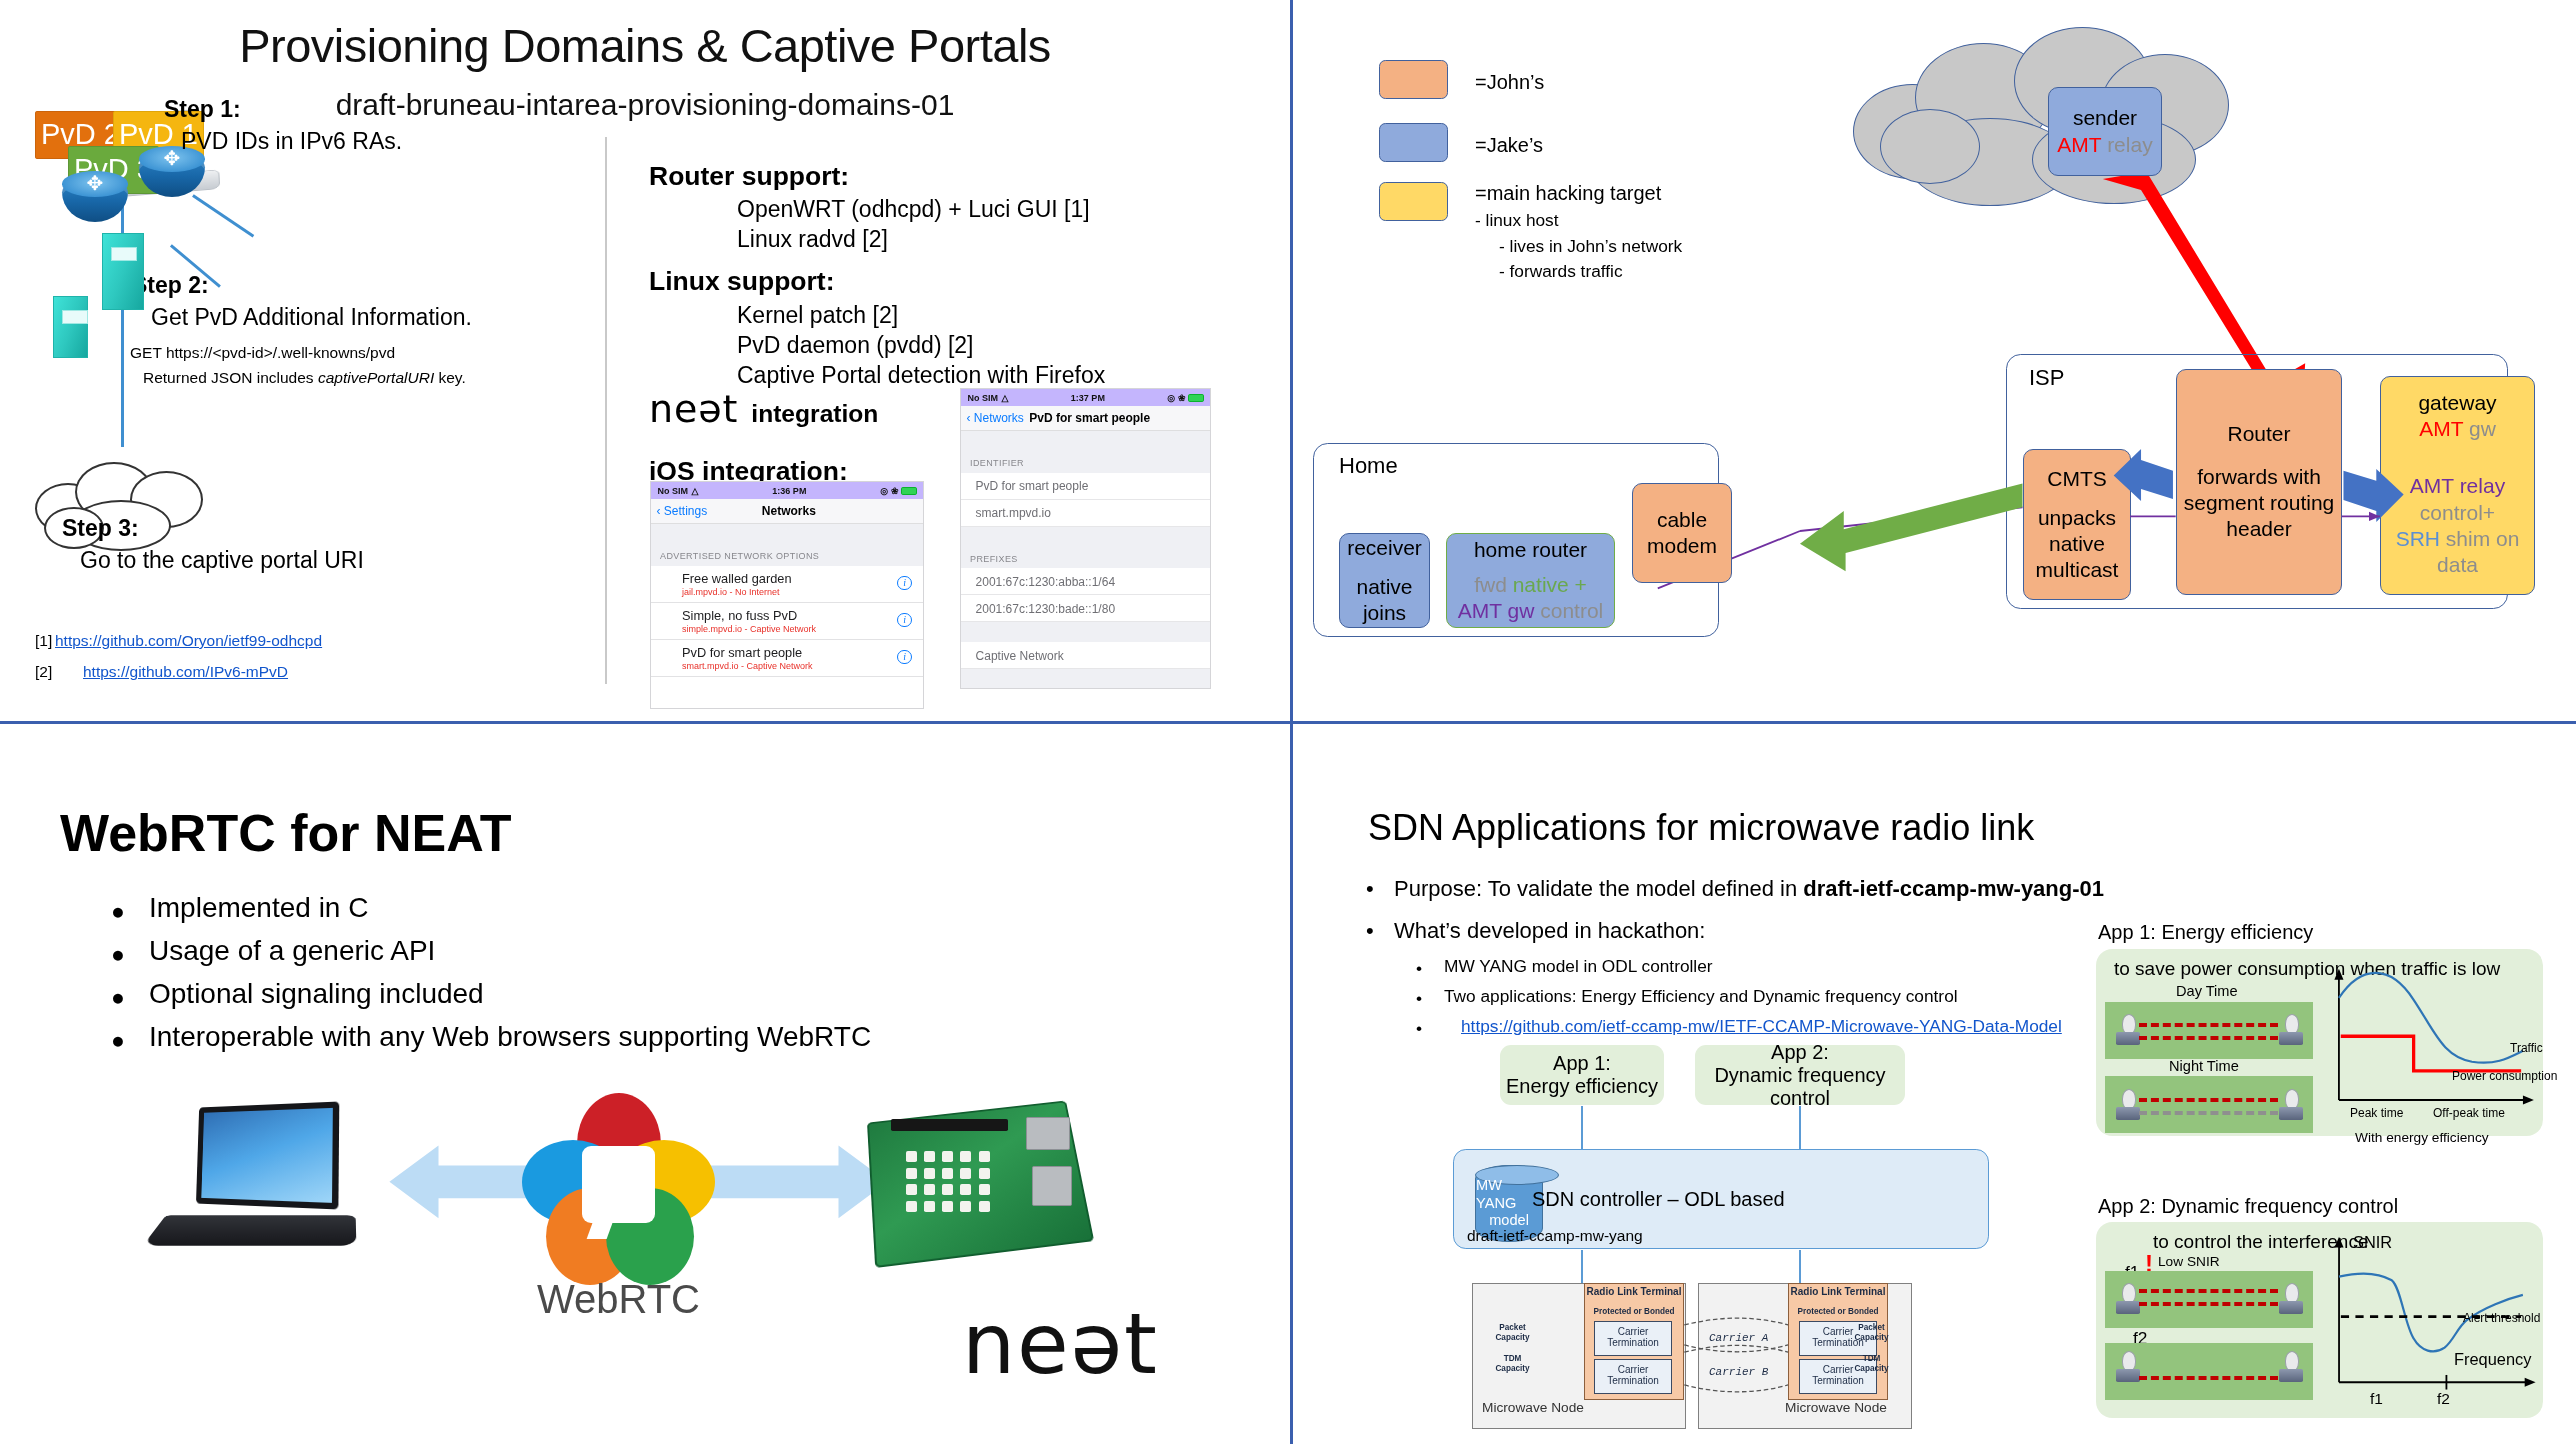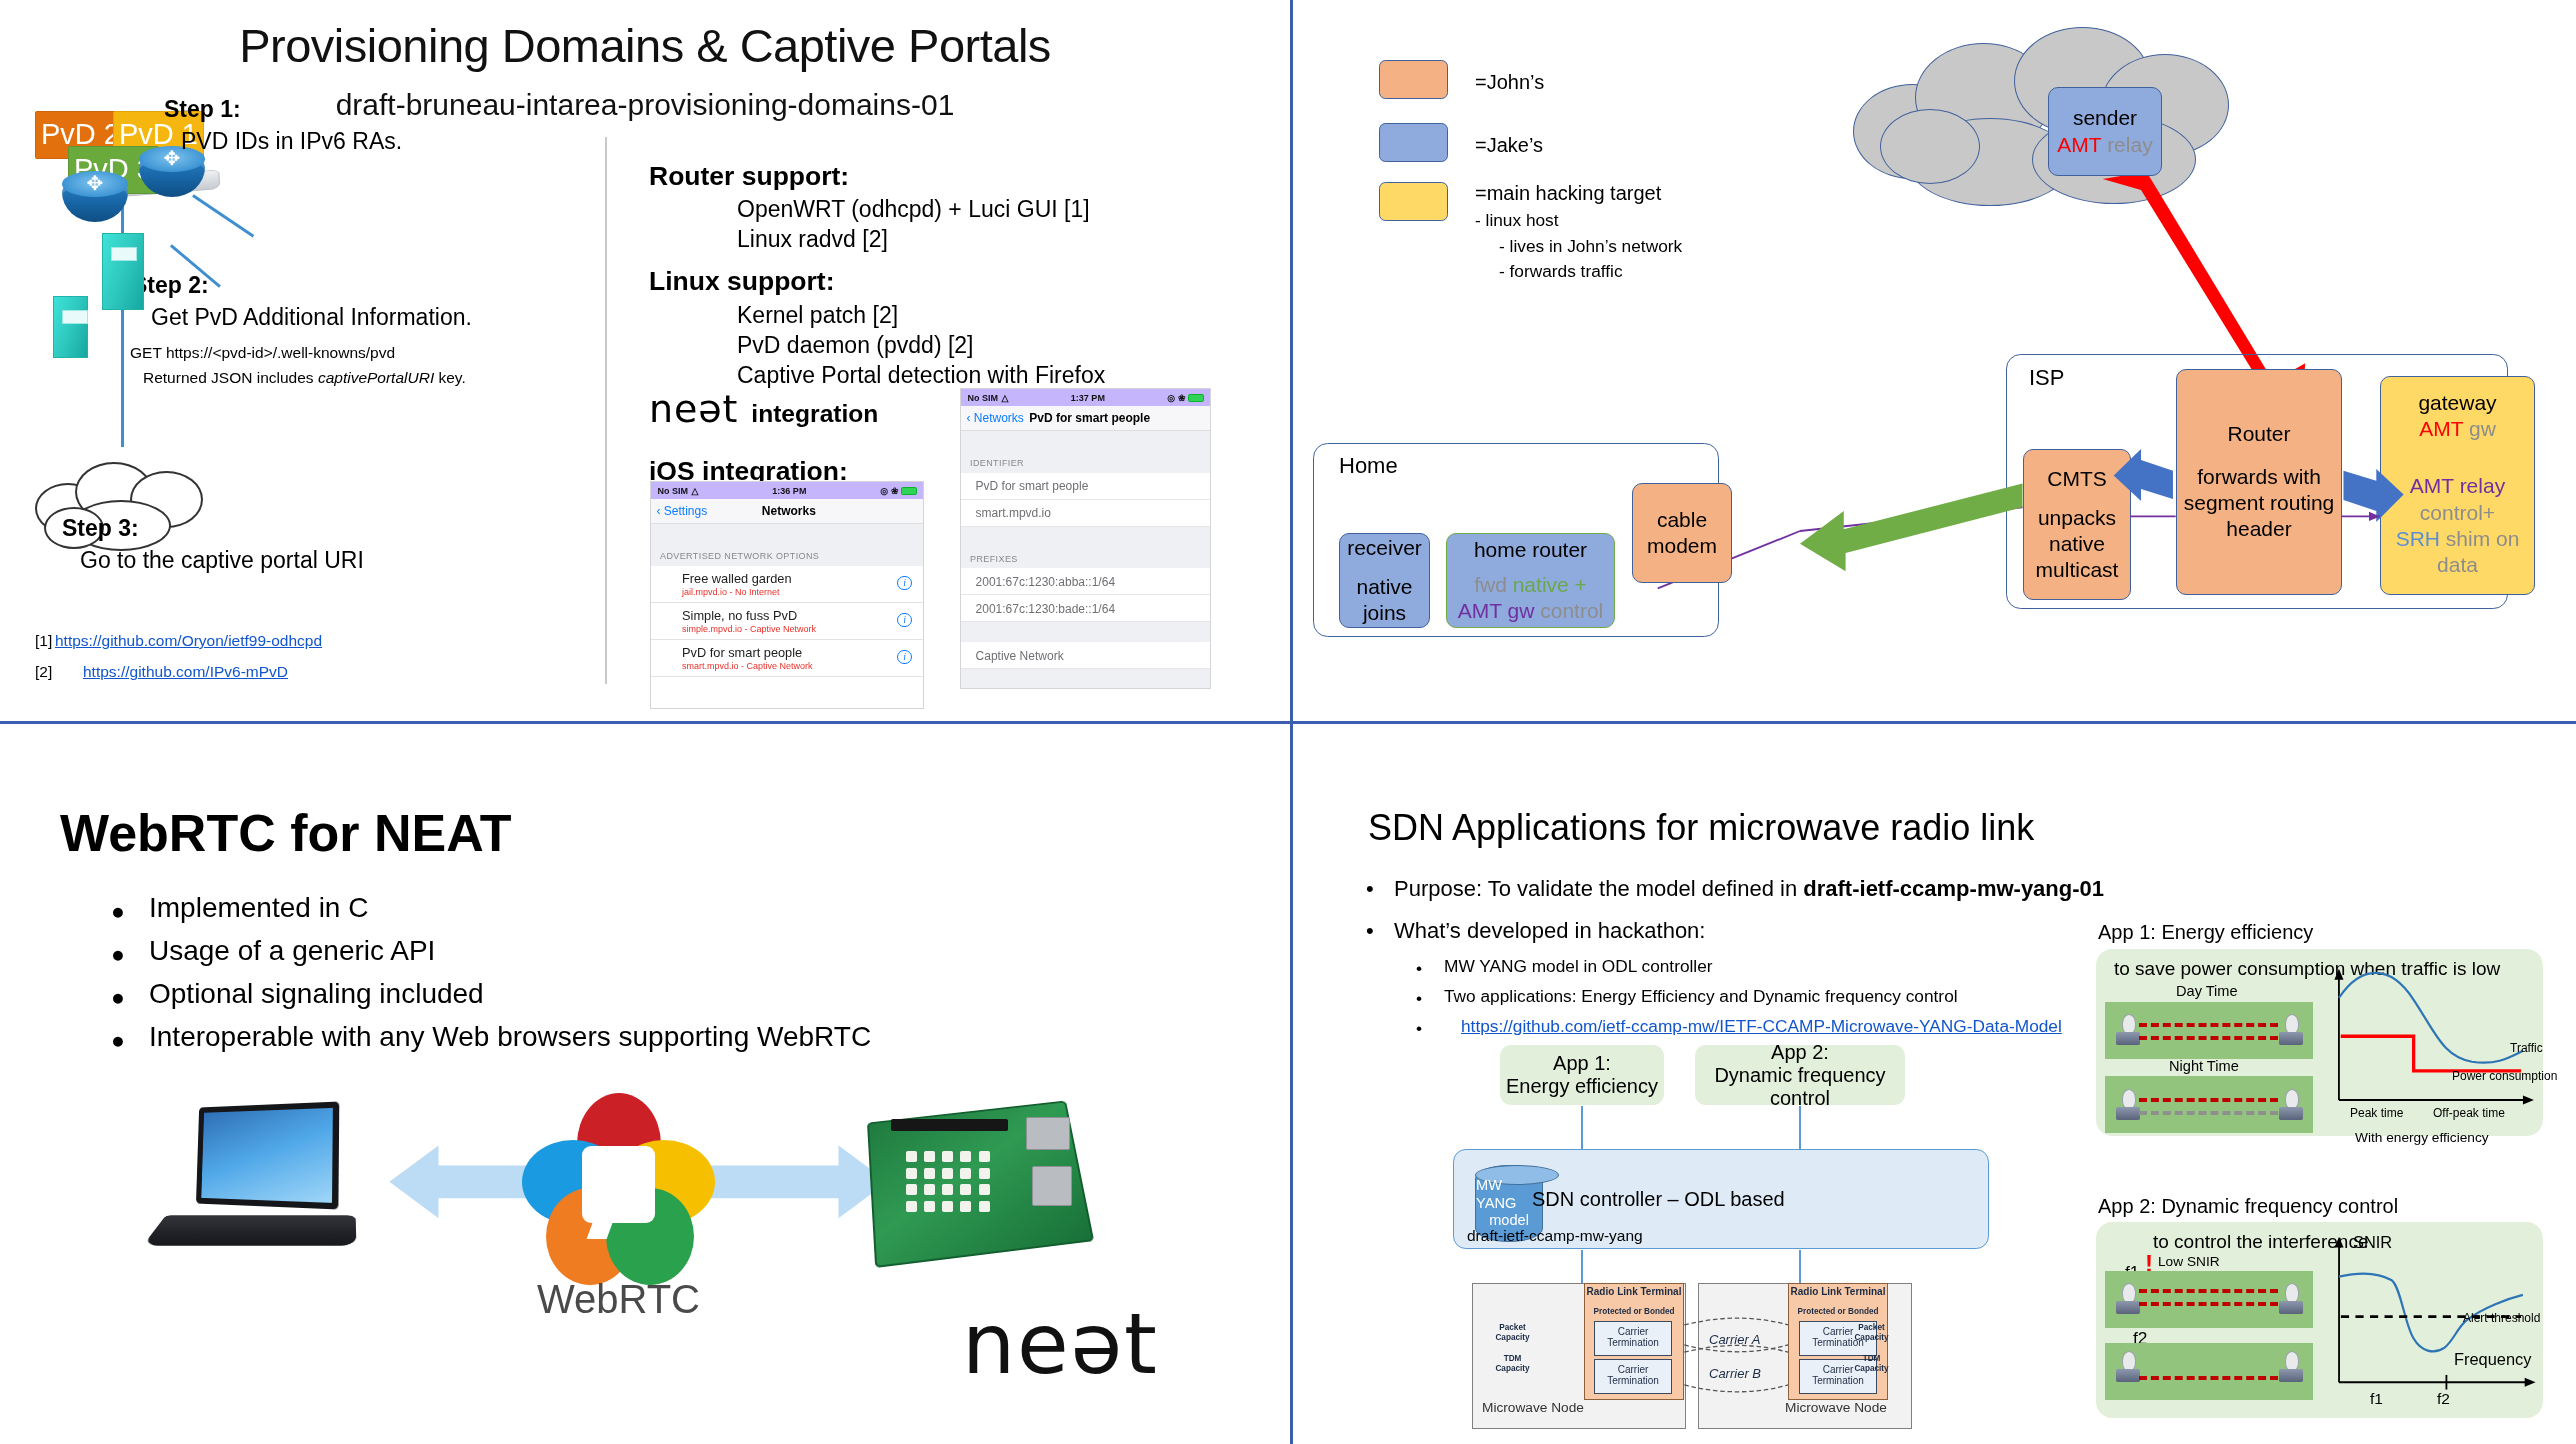--- a/index.html
+++ b/index.html
@@ -211,21 +211,21 @@
   }
   .cyl:before {
     content: ""; position: absolute; left: -0.9px; top: -0.9px; width: 82px; height: 18px;
     background: #8fbde8; border: 0.9px solid #41719c; border-radius: 50%;
   }
   .conn { position: absolute; background: #5b9bd5; }
   .mwnode { position: absolute; background: #f2f2f2; border: 0.9px solid #808080; }
   .rlt { position: absolute; background: #f7c9a6; border: 0.9px solid #8c5f3d; }
   .ct { position: absolute; background: #eaf0f7; border: 0.9px solid #3b4a63; font-size: 10px; text-align: center; color: #1c2b45; line-height: 1.15; padding-top: 3.6px; }
   .tiny { position: absolute; font-size: 8.2px; color: #1c2b45; text-align: center; line-height: 1.2; font-weight: bold; }
-  .tiny-i { position: absolute; font-size: 13px; color: #1c2b45; font-style: italic; }
+  .tiny-i { position: absolute; font-size: 11px; color: #1c2b45; font-style: italic; font-family: Liberation Mono, monospace; }
   .mw-lab { position: absolute; font-size: 13.7px; color: #333; }
 
   .apppanel { position: absolute; background: #e2efda; border-radius: 16.4px; }
   .app-h { position: absolute; font-size: 20px; }
   .app-sub { position: absolute; font-size: 19px; }
   .greenstrip { position: absolute; background: #93c47d; }
   .dashline { position: absolute; height: 0; border-top: 4.6px dashed #c00000; }
   .dashgray { position: absolute; height: 0; border-top: 4.6px dashed #8f8f8f; }
   .ant {
     position: absolute; width: 24px; height: 31px;
@@ -361,21 +361,21 @@
         <span class="back">‹&nbsp;<span>Networks</span></span>
         <span class="ttl" style="text-align:left; padding-left:5.5px;">PvD for smart people</span>
       </div>
       <div class="ios-gap"></div>
       <div class="ios-sect">IDENTIFIER</div>
       <div class="ios-prow">PvD for smart people</div>
       <div class="ios-prow">smart.mpvd.io</div>
       <div class="ios-blank"></div>
       <div class="ios-sect">PREFIXES</div>
       <div class="ios-prow">2001:67c:1230:abba::1/64</div>
-      <div class="ios-prow">2001:67c:1230:bade::1/64</div>
+      <div class="ios-prow">2001:67c:1230:bade::1/80</div>
       <div class="ios-blank"></div>
       <div class="ios-prow">Captive Network</div>
       <div class="ios-blank"></div>
     </div>
   </div>
 
   <div class="slide s-tr">
 
     <div class="legend-sw" style="left:86px; top:60px; background:#f4b183;"></div>
     <div class="lg-txt" style="left:182px; top:71px;">=John’s</div>

